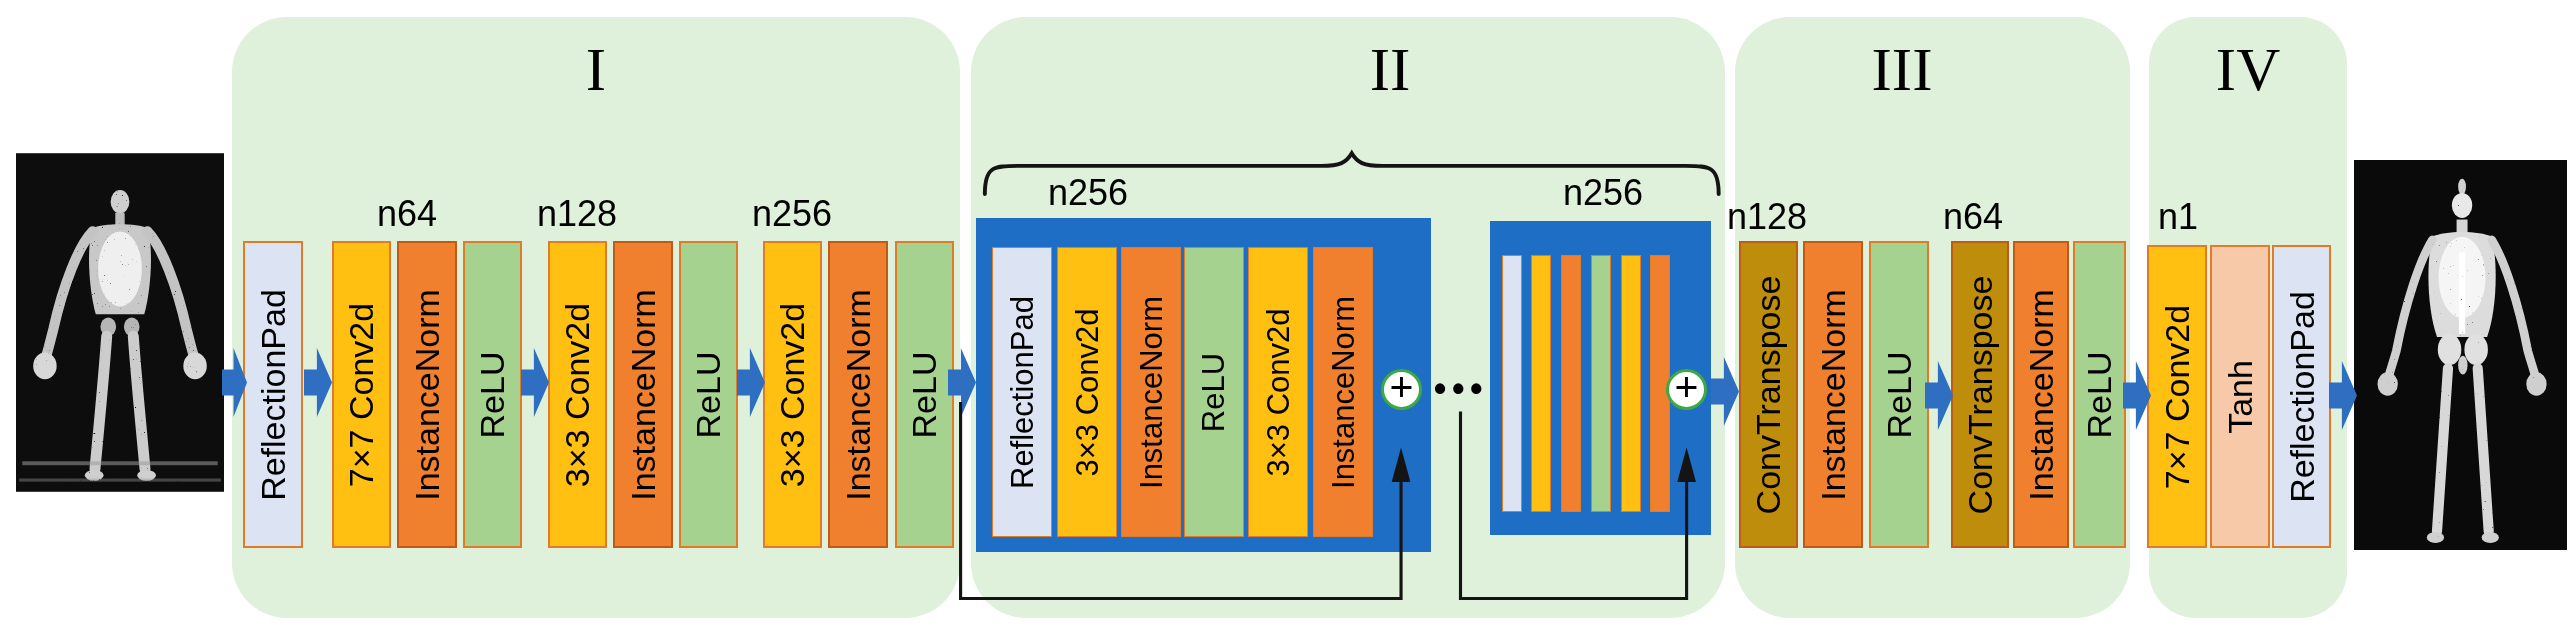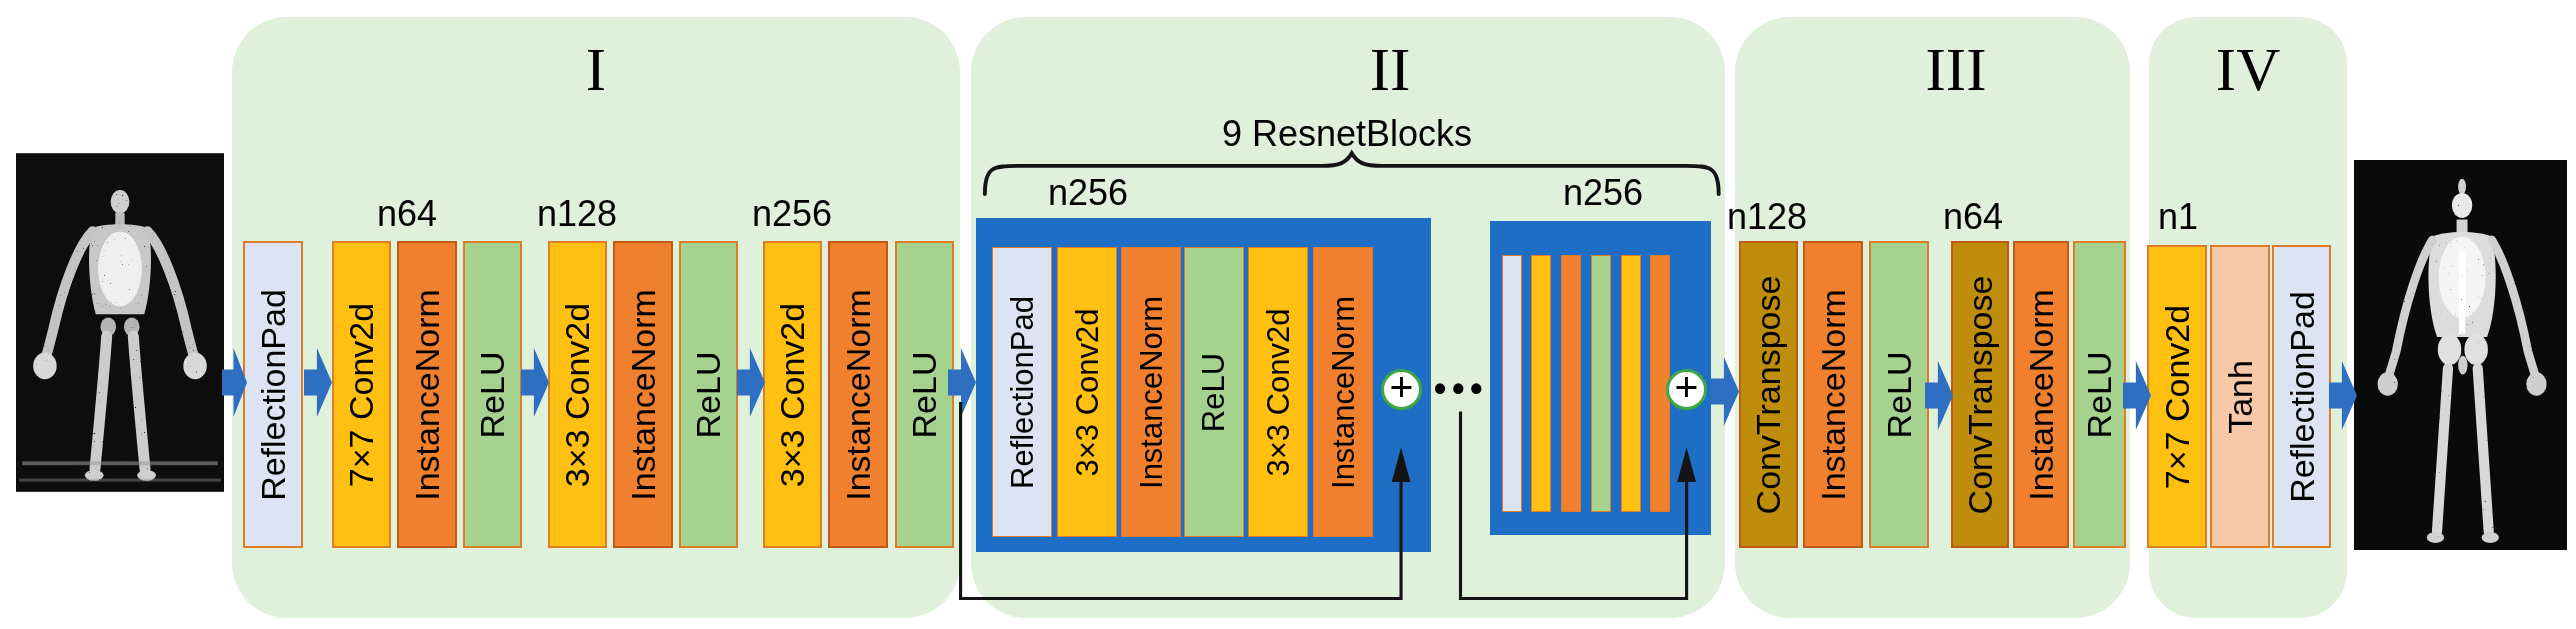--- a/index.html
+++ b/index.html
@@ -46,23 +46,22 @@
 
 <div id="canvas">
 
   <div class="panel" style="left:232px; width:728px;"></div>
   <div class="panel" style="left:971px; width:754px;"></div>
   <div class="panel" style="left:1735px; width:395px;"></div>
   <div class="panel" style="left:2149px; width:198px; border-radius:47px;"></div>
 
   <div class="sec-title" style="left:596px;">I</div>
   <div class="sec-title" style="left:1390px;">II</div>
-  <div class="sec-title" style="left:1956px;font-family:Liberation Serif, serif;">III</div>
+  <div class="sec-title" style="left:1902px;font-family:Liberation Serif, serif;">III</div>
   <div class="sec-title" style="left:2248px;">IV</div>
-  <div class="subtitle" style="left:1347px;">9 ResnetBlocks</div>
 
   <svg class="scan" style="left:16.4px; top:153px;" width="208" height="339" viewBox="0 0 266 433">
     <defs>
       <filter id="spk1" x="-20%" y="-20%" width="140%" height="140%">
         <feTurbulence type="fractalNoise" baseFrequency="0.5" numOctaves="3" seed="11" result="n"></feTurbulence>
         <feColorMatrix in="n" type="matrix" values="0 0 0 0 1  0 0 0 0 1  0 0 0 0 1  3.5 3.5 3.5 0 -2.6" result="m"></feColorMatrix>
         <feComposite in="SourceGraphic" in2="m" operator="in"></feComposite>
         <feGaussianBlur stdDeviation="0.6"></feGaussianBlur>
       </filter>
     </defs>

